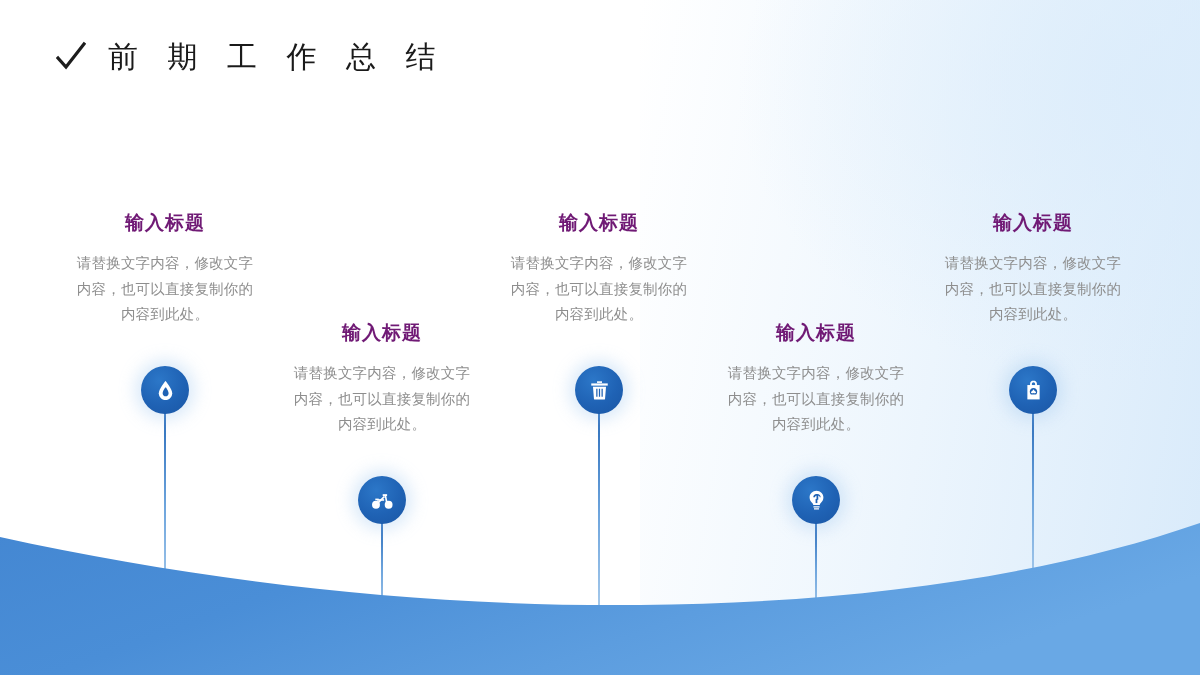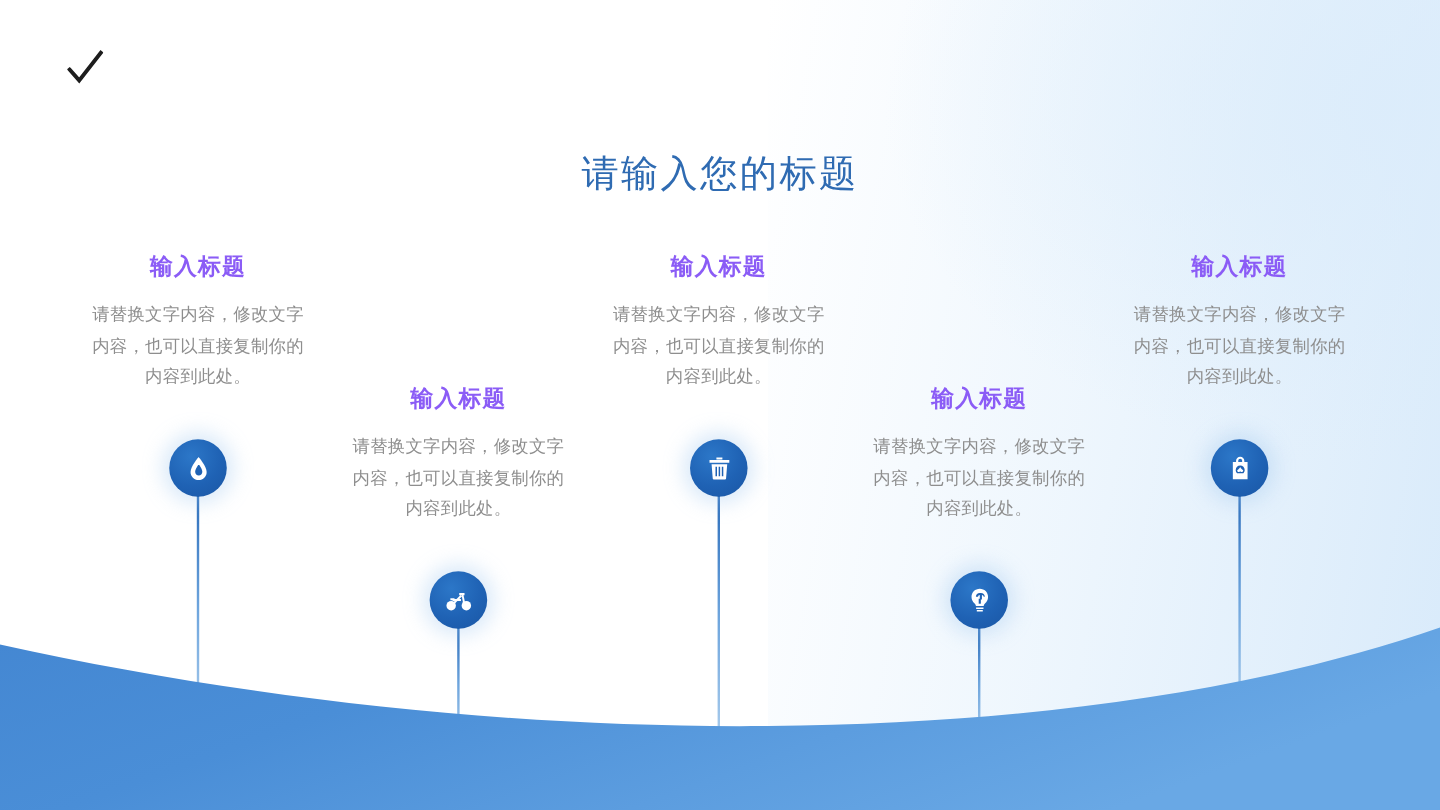--- a/index.html
+++ b/index.html
@@ -80,21 +80,21 @@
   }
 
   
   .item {
     position: absolute;
     width: 228px;
     text-align: center;
   }
   .item-title {
     font-size: 19px;
-    color: #8b5cf6;
+    color: #701a75;
     font-weight: 700;
     letter-spacing: 1px;
     margin: 0 0 16px 0;
     line-height: 1.2;
   }
   .item-body {
     font-size: 14.5px;
     line-height: 1.78;
     color: #8e8e8e;
     margin: 16px;
@@ -152,23 +152,23 @@
 
   <div class="bg-tint-right"></div>
   <div class="bg-tint-corner"></div>
 
   <div class="header">
     <span>
       <svg class="check-icon" viewBox="0 0 30 34" aria-hidden="true">
         <path d="M2 18 L10 27 L28 4" stroke="#1d1d1d" stroke-width="3.2" fill="none" stroke-linecap="square" stroke-linejoin="miter"></path>
       </svg>
     </span>
-  </div>
-
-  <div class="main-heading">请输入您的标题</div>
+    <span class="header-title">前 期 工 作 总 结</span>
+  </div>
+
 
   <div class="item" style="left:51px; top:212px;">
     <div class="item-title">输入标题</div>
     <div class="item-body">请替换文字内容，修改文字内容，也可以直接复制你的内容到此处。</div>
   </div>
   <div class="pin" style="left:141px; top:366px;">
     <div class="pin-line" style="height:216px;"></div>
     <div class="pin-circle">
       <svg viewBox="0 0 24 24" aria-hidden="true">
         <path d="M12 2.2C12 2.2 5.4 10 5.4 14.6c0 3.7 2.95 6.6 6.6 6.6s6.6-2.9 6.6-6.6C18.6 10 12 2.2 12 2.2z

